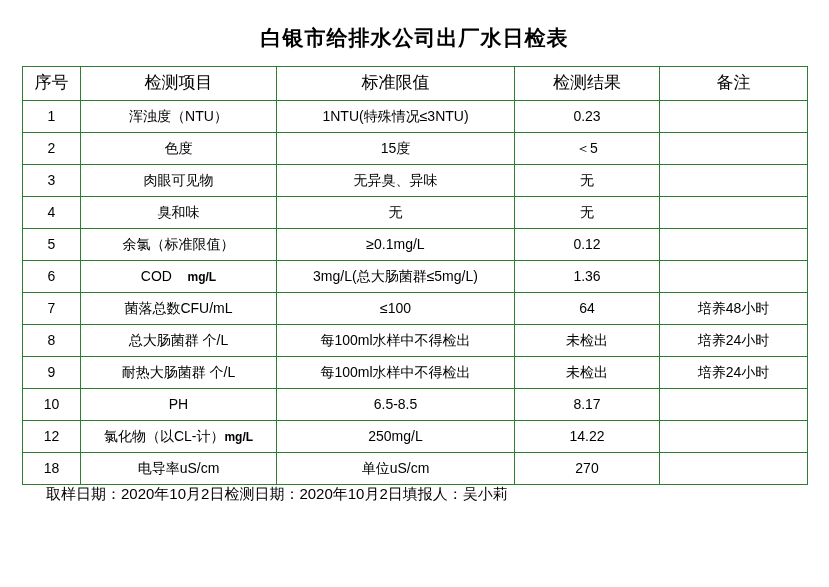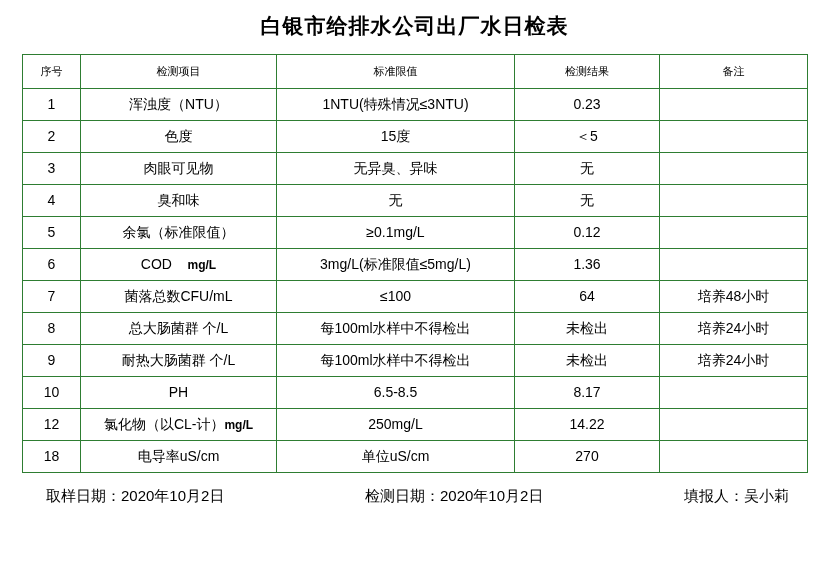--- a/index.html
+++ b/index.html
@@ -18,21 +18,21 @@
     position: relative;
     width: 829px;
     height: 587px;
     box-sizing: border-box;
   }
   .doc-title {
     text-align: center;
     font-size: 21px;
     font-weight: bold;
     letter-spacing: 1px;
-    margin-top: 12px;
+    margin-top: 24px;
     margin-bottom: 14px;
     font-family: "Liberation Sans", sans-serif;
   }
   .table-wrap {
     padding: 0 22px;
   }
   table.report {
     border-collapse: collapse;
     width: 785px;
     table-layout: fixed;
@@ -43,39 +43,37 @@
     border: 1px solid #2e7d32;
     text-align: center;
     vertical-align: middle;
     height: 31px;
     padding: 0 2px;
     font-weight: normal;
     font-size: 14px;
     line-height: 1.1;
   }
   table.report thead th {
-    font-size: 11px;
+    font-size: 17px;
     height: 33px;
     font-family: Liberation Serif, serif;
   }
   .col-seq   { width: 58px; }
   .col-item  { width: 196px; }
   .col-limit { width: 238px; }
   .col-res   { width: 145px; }
   .col-note  { width: 148px; }
 
   .small-unit {
     font-size: 12px;
     font-weight: bold;
   }
   .footer {
-    margin-top: 14px;
     padding: 0 40px 0 46px;
     display: flex;
-    justify-content: space-between;
     align-items: center;
     font-size: 15px;
   }
   .footer > div {
     white-space: nowrap;
   }
 </style>
 </head>
 <body>
 
@@ -133,21 +131,21 @@
         <tr>
           <td>5</td>
           <td><span>余氯（标准限值）</span><span class="small-unit"></span></td>
           <td>≥0.1mg/L</td>
           <td>0.12</td>
           <td></td>
         </tr>
         <tr>
           <td>6</td>
           <td><span>COD</span>&nbsp;&nbsp;&nbsp;&nbsp;<span class="small-unit">mg/L</span></td>
-          <td>3mg/L(标准限值≤5mg/L)</td>
+          <td>3mg/L(总大肠菌群≤5mg/L)</td>
           <td>1.36</td>
           <td></td>
         </tr>
         <tr>
           <td>7</td>
           <td><span>菌落总数CFU/mL</span><span class="small-unit"></span></td>
           <td>≤100</td>
           <td>64</td>
           <td>培养48小时</td>
         </tr>

